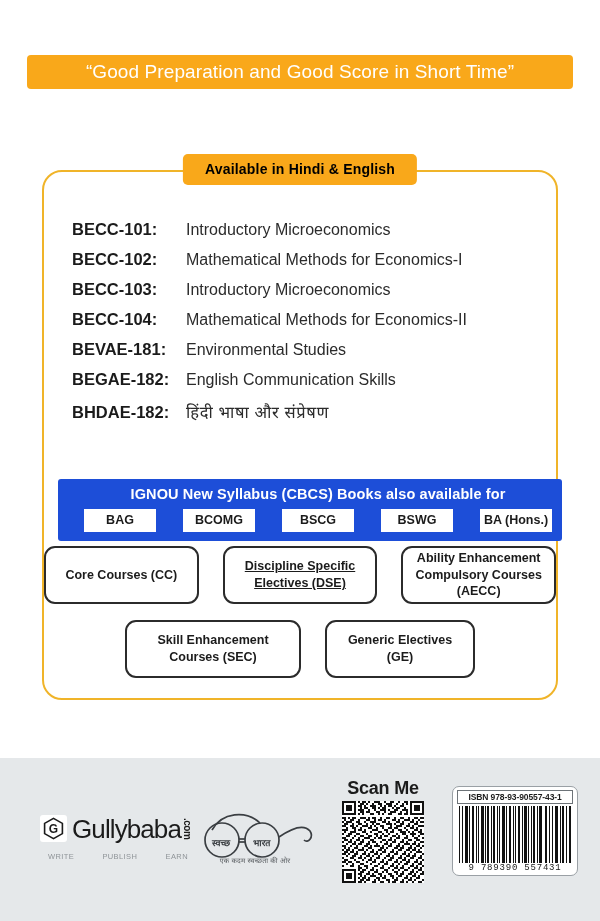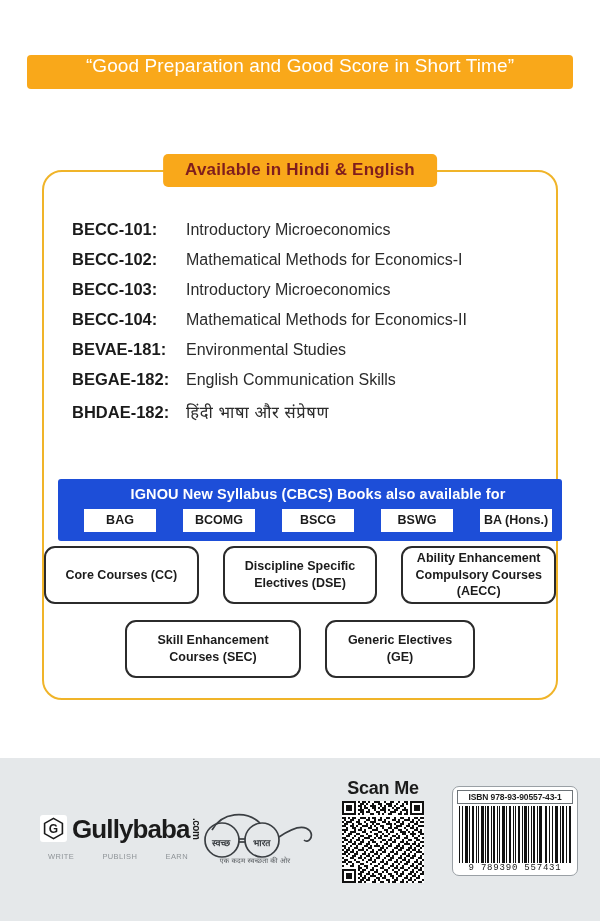--- a/index.html
+++ b/index.html
@@ -18,20 +18,21 @@
   
   .tagline-banner {
     position: absolute;
     left: 27px;
     top: 55px;
     width: 546px;
     height: 34px;
     background: #f9a81a;
     border-radius: 4px;
     display: flex;
+    align-items: center;
     justify-content: center;
   }
   .tagline-text {
     color: #ffffff;
     font-size: 19px;
     font-weight: 400;
     letter-spacing: 0.1px;
     white-space: nowrap;
   }
 
@@ -52,22 +53,22 @@
     position: absolute;
     left: 50%;
     transform: translateX(-50%);
     top: -18px;
     background: #f9a81a;
     border-radius: 5px;
     padding: 6px 22px 7px 22px;
     white-space: nowrap;
   }
   .available-badge-text {
-    color: #7f1d1d;
-    font-size: 17px;
+    color: #000000;
+    font-size: 14px;
     font-weight: bold;
     letter-spacing: 0.2px;
   }
 
   
   .course-list {
     position: absolute;
     left: 28px;
     top: 48px;
     right: 20px;
@@ -151,21 +152,21 @@
     justify-content: center;
     text-align: center;
     font-size: 12.5px;
     font-weight: bold;
     color: #1b1b1b;
     line-height: 1.33;
     box-sizing: border-box;
     padding: 4px 6px;
   }
   .cat-box.w1 { width: 155px; height: 58px; }
-  .cat-box.w2 { width: 155px; height: 58px; }
+  .cat-box.w2 { width: 155px; height: 58px; text-decoration: underline; }
   .cat-box.w3 { width: 155px; height: 58px; }
   .cat-box.w4 { width: 176px; height: 58px; }
   .cat-box.w5 { width: 150px; height: 58px; }
 
   
   .footer {
     position: absolute;
     left: 0;
     top: 758px;
     width: 600px;
@@ -186,21 +187,21 @@
     height: 27px;
     background: #ffffff;
     border-radius: 3px;
     display: flex;
     align-items: center;
     justify-content: center;
     margin-right: 5px;
   }
   .gb-wordmark {
     font-size: 26px;
-    font-weight: bold;
+    font-weight: normal;
     color: #1b1b1b;
     letter-spacing: -0.9px;
     line-height: 1;
   }
   .gb-dotcom {
     font-size: 10px;
     font-weight: bold;
     color: #1b1b1b;
     writing-mode: vertical-rl;
     letter-spacing: -0.5px;

